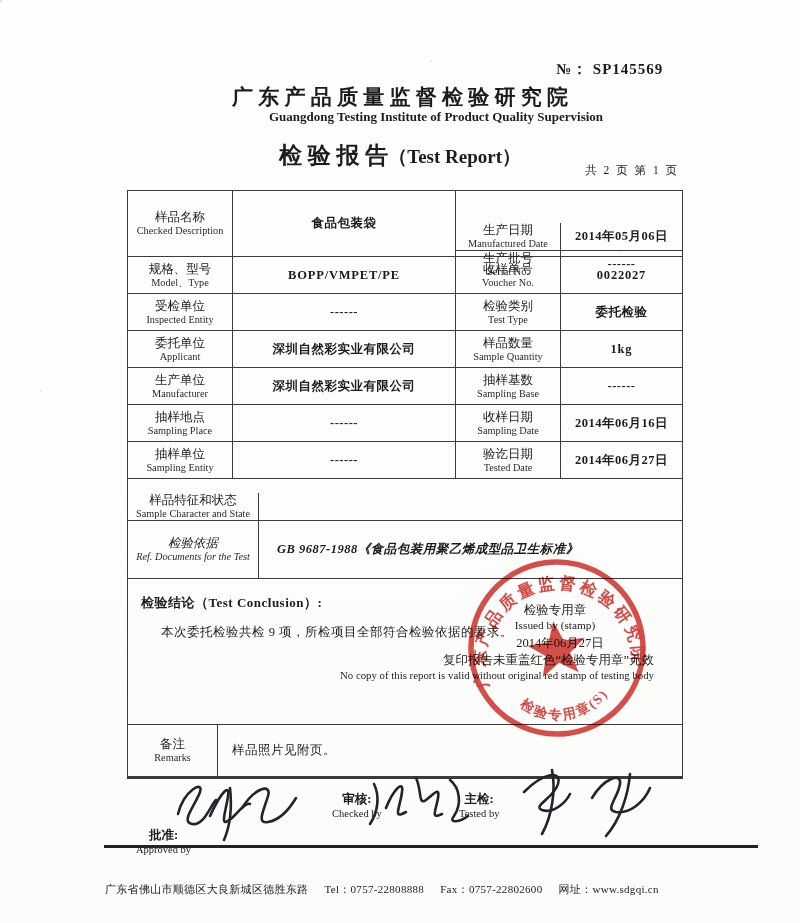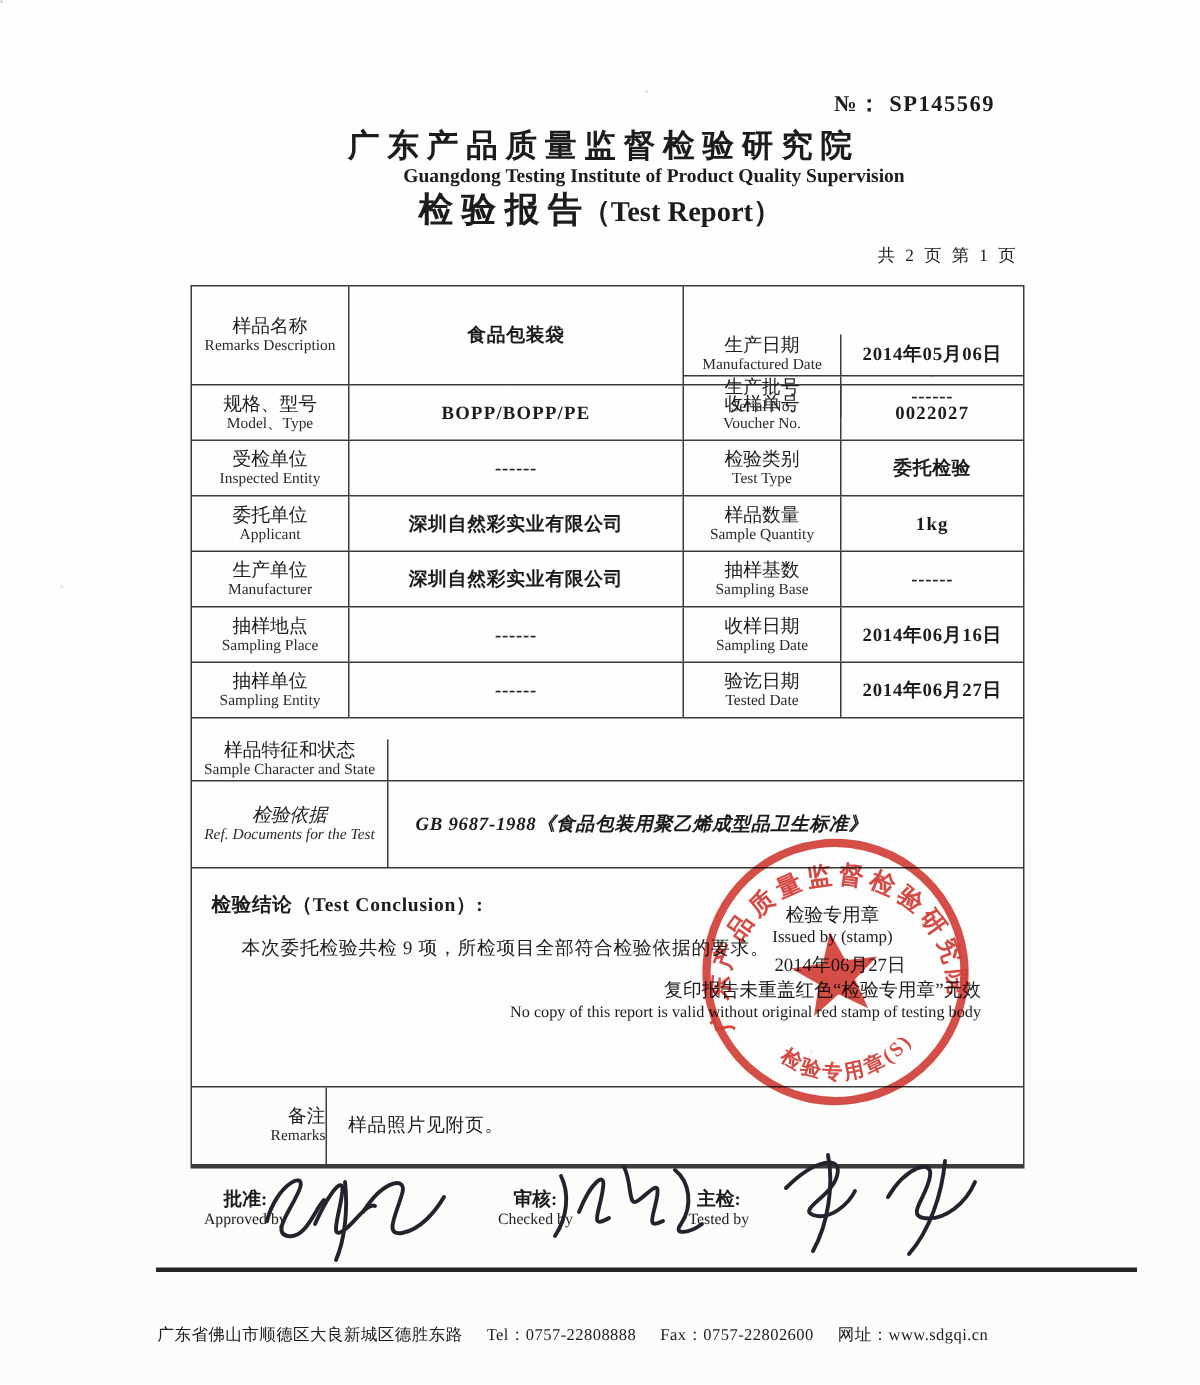--- a/index.html
+++ b/index.html
@@ -9,21 +9,21 @@
     overflow:hidden;
   }
   .page{position:absolute;inset:0;background:linear-gradient(180deg,#fefefe,#fcfcfb);}
   .specks{position:absolute;width:2px;height:2px;border-radius:50%;background:rgba(90,90,90,.25);
     box-shadow:430px 60px 0 rgba(120,120,120,.2), 620px 250px 0 rgba(120,120,120,.18),
     40px 390px 0 rgba(120,120,120,.18), 540px 700px 0 rgba(120,120,120,.16);}
   
   .report-no{position:absolute;top:60px;left:556px;font-size:15px;font-weight:bold;letter-spacing:1px;white-space:nowrap;}
   .org-cn{position:absolute;top:83px;left:0;width:800px;text-align:center;font-size:21px;font-weight:bold;white-space:nowrap;}
   .org-en{position:absolute;top:109px;left:0;width:800px;text-align:center;font-size:13px;font-weight:bold;margin-left:36px;}
-  .doc-title{position:absolute;top:124px;left:0;width:800px;text-align:center;font-size:23px;font-weight:bold;white-space:nowrap;}
+  .doc-title{position:absolute;top:140px;left:0;width:800px;text-align:center;font-size:23px;font-weight:bold;white-space:nowrap;}
   .doc-title .en{font-size:19px;}
   .pagination{position:absolute;top:163px;right:121px;font-size:11.5px;letter-spacing:2px;}
   
   .tbl{position:absolute;left:127px;top:190px;width:554px;border:1.2px solid #3b3b3b;border-bottom-width:3px;background:transparent;box-sizing:content-box;}
   .row{display:flex;border-bottom:1px solid #3b3b3b;box-sizing:border-box;}
   .row:last-child{border-bottom:none;}
   .cell{box-sizing:border-box;display:flex;flex-direction:column;justify-content:center;align-items:center;text-align:center;}
   .br{border-right:1px solid #3b3b3b;}
   .w-lab{width:105px;}
   .w-val{width:223px;}
@@ -76,21 +76,21 @@
   <div class="doc-title">
     <span>检 验 报 告</span><span class="en">（Test Report）</span>
   </div>
   <div class="pagination">共 2 页 第 1 页</div>
 
   <div class="tbl">
 
     <div class="row" style="height:66px;">
       <div class="cell br w-lab lab">
         <span class="cn">样品名称</span>
-        <span class="en">Remarks Description</span>
+        <span class="en">Checked Description</span>
       </div>
       <div class="cell br w-val val">食品包装袋</div>
       <div class="half w-val2" style="display:flex;flex-direction:column;flex:1;">
         <div class="subrow first">
           <div class="cell br w-lab2 lab">
             <span class="cn">生产日期</span>
             <span class="en">Manufactured Date</span>
           </div>
           <div class="cell w-val2 val">2014年05月06日</div>
         </div>
@@ -102,21 +102,21 @@
           <div class="cell w-val2 val">------</div>
         </div>
       </div>
     </div>
 
     <div class="row" style="height:37px;">
       <div class="cell br w-lab lab">
         <span class="cn">规格、型号</span>
         <span class="en">Model、Type</span>
       </div>
-      <div class="cell br w-val val en">BOPP/BOPP/PE</div>
+      <div class="cell br w-val val en">BOPP/VMPET/PE</div>
       <div class="cell br w-lab2 lab">
         <span class="cn">收样单号</span>
         <span class="en">Voucher No.</span>
       </div>
       <div class="cell w-val2 val en">0022027</div>
     </div>
 
     <div class="row" style="height:37px;">
       <div class="cell br w-lab lab">
         <span class="cn">受检单位</span>
@@ -198,21 +198,21 @@
     </div>
 
     <div class="row" style="height:146px;">
       <div class="concl-cell">
         <div class="concl-head">检验结论（Test Conclusion）:</div>
         <div class="concl-body">本次委托检验共检 9 项，所检项目全部符合检验依据的要求。</div>
       </div>
     </div>
 
     <div class="row" style="height:51px;">
-      <div class="cell br w-wide-lab lab" style="width:90px;align-items:flex-end;">
+      <div class="cell br w-wide-lab lab" style="width:90px;">
         <span class="cn">备注</span>
         <span class="en">Remarks</span>
       </div>
       <div class="cell w-val2 val left-val" style="padding-left:14px;font-weight:400;">样品照片见附页。</div>
     </div>
   </div>
 
   <div class="cap1">检验专用章</div>
   <div class="cap2">Issued by (stamp)</div>
   <div class="cap3">2014年06月27日</div>
@@ -227,21 +227,21 @@
     <circle cx="95" cy="95" r="86" fill="none" stroke="#cf2b24" stroke-width="5.5" opacity="0.92"></circle>
     <polygon points="95,68 102.6,88.2 124,88.6 107.2,101.6 113.2,122 95,110 76.8,122 82.8,101.6 66,88.6 87.4,88.2" fill="#cf2b24" opacity="0.92"></polygon>
     <text font-size="16.5" font-weight="bold" fill="#cf2b24" letter-spacing="3.5" opacity="0.95" font-family="Liberation Serif, DejaVu Serif, serif">
       <textPath href="#arcTop" startOffset="50%" text-anchor="middle">广东产品质量监督检验研究院</textPath>
     </text>
     <text font-size="13.5" font-weight="bold" fill="#cf2b24" letter-spacing="2" opacity="0.95" font-family="Liberation Serif, DejaVu Serif, serif">
       <textPath href="#arcBottom" startOffset="50%" text-anchor="middle">检验专用章(S)</textPath>
     </text>
   </svg>
 
-  <div class="sig-lab" style="left:136px;top:792px;">
+  <div class="sig-lab" style="left:136px;top:828px;">
     <span class="cn">批准:</span>
     <span class="en">Approved by</span>
   </div>
   <svg class="sig-svg" style="left:170px;top:772px;" width="130" height="70" viewBox="0 0 130 70">
     <path d="M8 42 C14 18 34 8 30 20 C26 32 10 50 22 52 C34 54 40 34 46 28"></path>
     <path d="M40 44 C52 18 60 12 58 24 C56 40 48 58 62 46 C70 38 76 30 80 32"></path>
     <path d="M72 36 C86 14 102 12 98 24 C94 38 86 52 98 50 C110 48 120 36 126 26"></path>
     <path d="M60 16 C62 34 60 54 54 68"></path>
   </svg>
 

